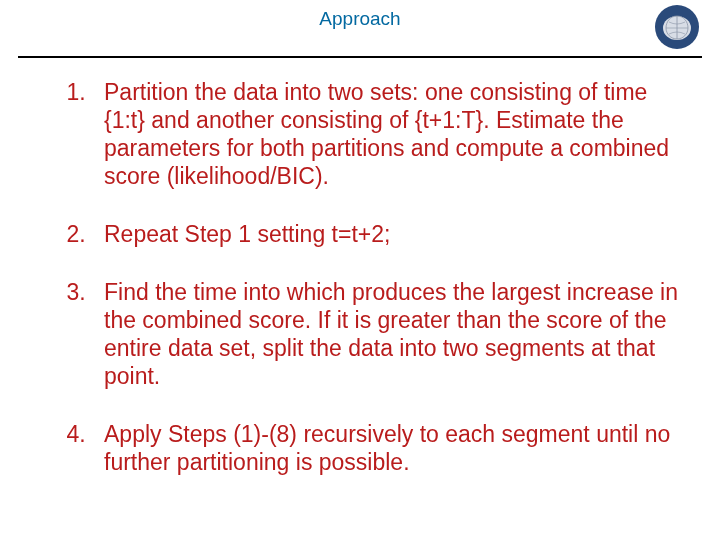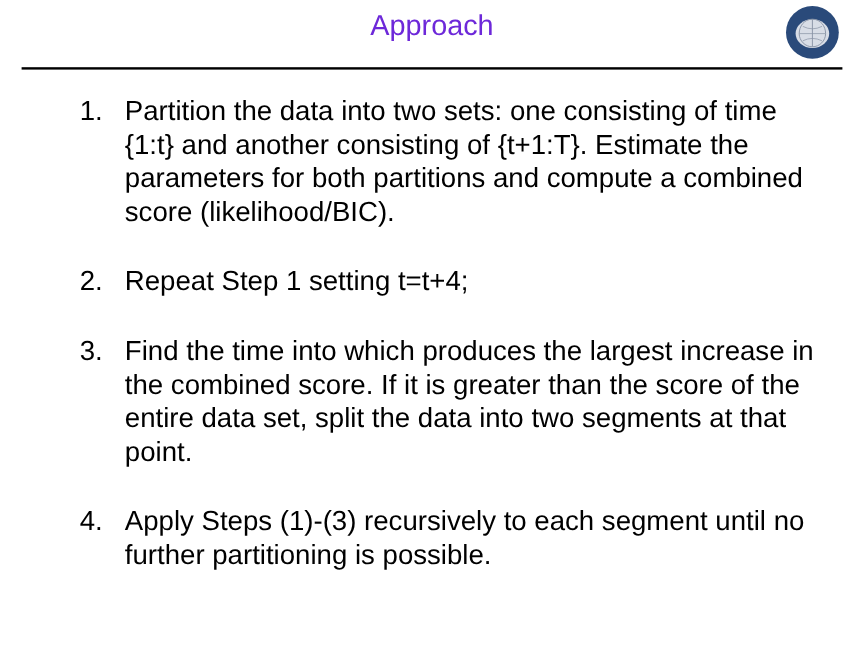--- a/index.html
+++ b/index.html
@@ -1,24 +1,24 @@
 <!DOCTYPE html>
 <html><head>
 <meta charset="utf-8">
 <style>
   * { margin: 0; padding: 0; box-sizing: border-box; }
   html, body { width: 720px; height: 540px; background: #fff; font-family: Arial, Helvetica, sans-serif; }
   .slide { width: 720px; height: 540px; position: relative; padding: 0; }
   .header { position: relative; height: 58px; }
-  .title { position: absolute; left: 50%; transform: translateX(-50%); top: 8px; font-size: 24px; color: #6d28d9; font-weight: 400; }
+  .title { position: absolute; left: 50%; transform: translateX(-50%); top: 8px; font-size: 19px; color: #0369a1; font-weight: 400; }
   .logo { position: absolute; right: 20px; top: 4px; width: 46px; height: 46px; }
   .rule { position: absolute; left: 18px; right: 18px; bottom: 0; height: 2px; background: #000; }
   .content { padding: 20px 36px 0 36px; }
   ol.steps { list-style: decimal; padding-left: 56px; }
-  ol.steps li { font-size: 23px; line-height: 1.22; color: #000000; margin-bottom: 30px; padding-left: 12px; }
+  ol.steps li { font-size: 23px; line-height: 1.22; color: #b91c1c; margin-bottom: 30px; padding-left: 12px; }
   ol.steps li span { display: inline; }
 </style>
 </head>
 <body>
 
 <div class="slide">
   <div class="header">
     <div class="title">Approach</div>
     <div class="logo">
       <svg viewBox="0 0 46 46" width="46" height="46">
@@ -29,18 +29,18 @@
         <path d="M12 24 L34 24" stroke="#8a94a6" stroke-width="0.6"></path>
         <path d="M15 18 Q23 22 31 18" stroke="#8a94a6" stroke-width="0.6" fill="none"></path>
         <path d="M15 30 Q23 26 31 30" stroke="#8a94a6" stroke-width="0.6" fill="none"></path>
       </svg>
     </div>
     <div class="rule"></div>
   </div>
   <div class="content">
     <ol class="steps">
       <li><span>Partition the data into two sets: one consisting of time {1:t} and another consisting of {t+1:T}. Estimate the parameters for both partitions and compute a combined score (likelihood/BIC).</span></li>
-      <li><span>Repeat Step 1 setting t=t+4;</span></li>
+      <li><span>Repeat Step 1 setting t=t+2;</span></li>
       <li><span>Find the time into which produces the largest increase in the combined score. If it is greater than the score of the entire data set, split the data into two segments at that point.</span></li>
-      <li><span>Apply Steps (1)-(3) recursively to each segment until no further partitioning is possible.</span></li>
+      <li><span>Apply Steps (1)-(8) recursively to each segment until no further partitioning is possible.</span></li>
     </ol>
   </div>
 </div>
 
 </body></html>

